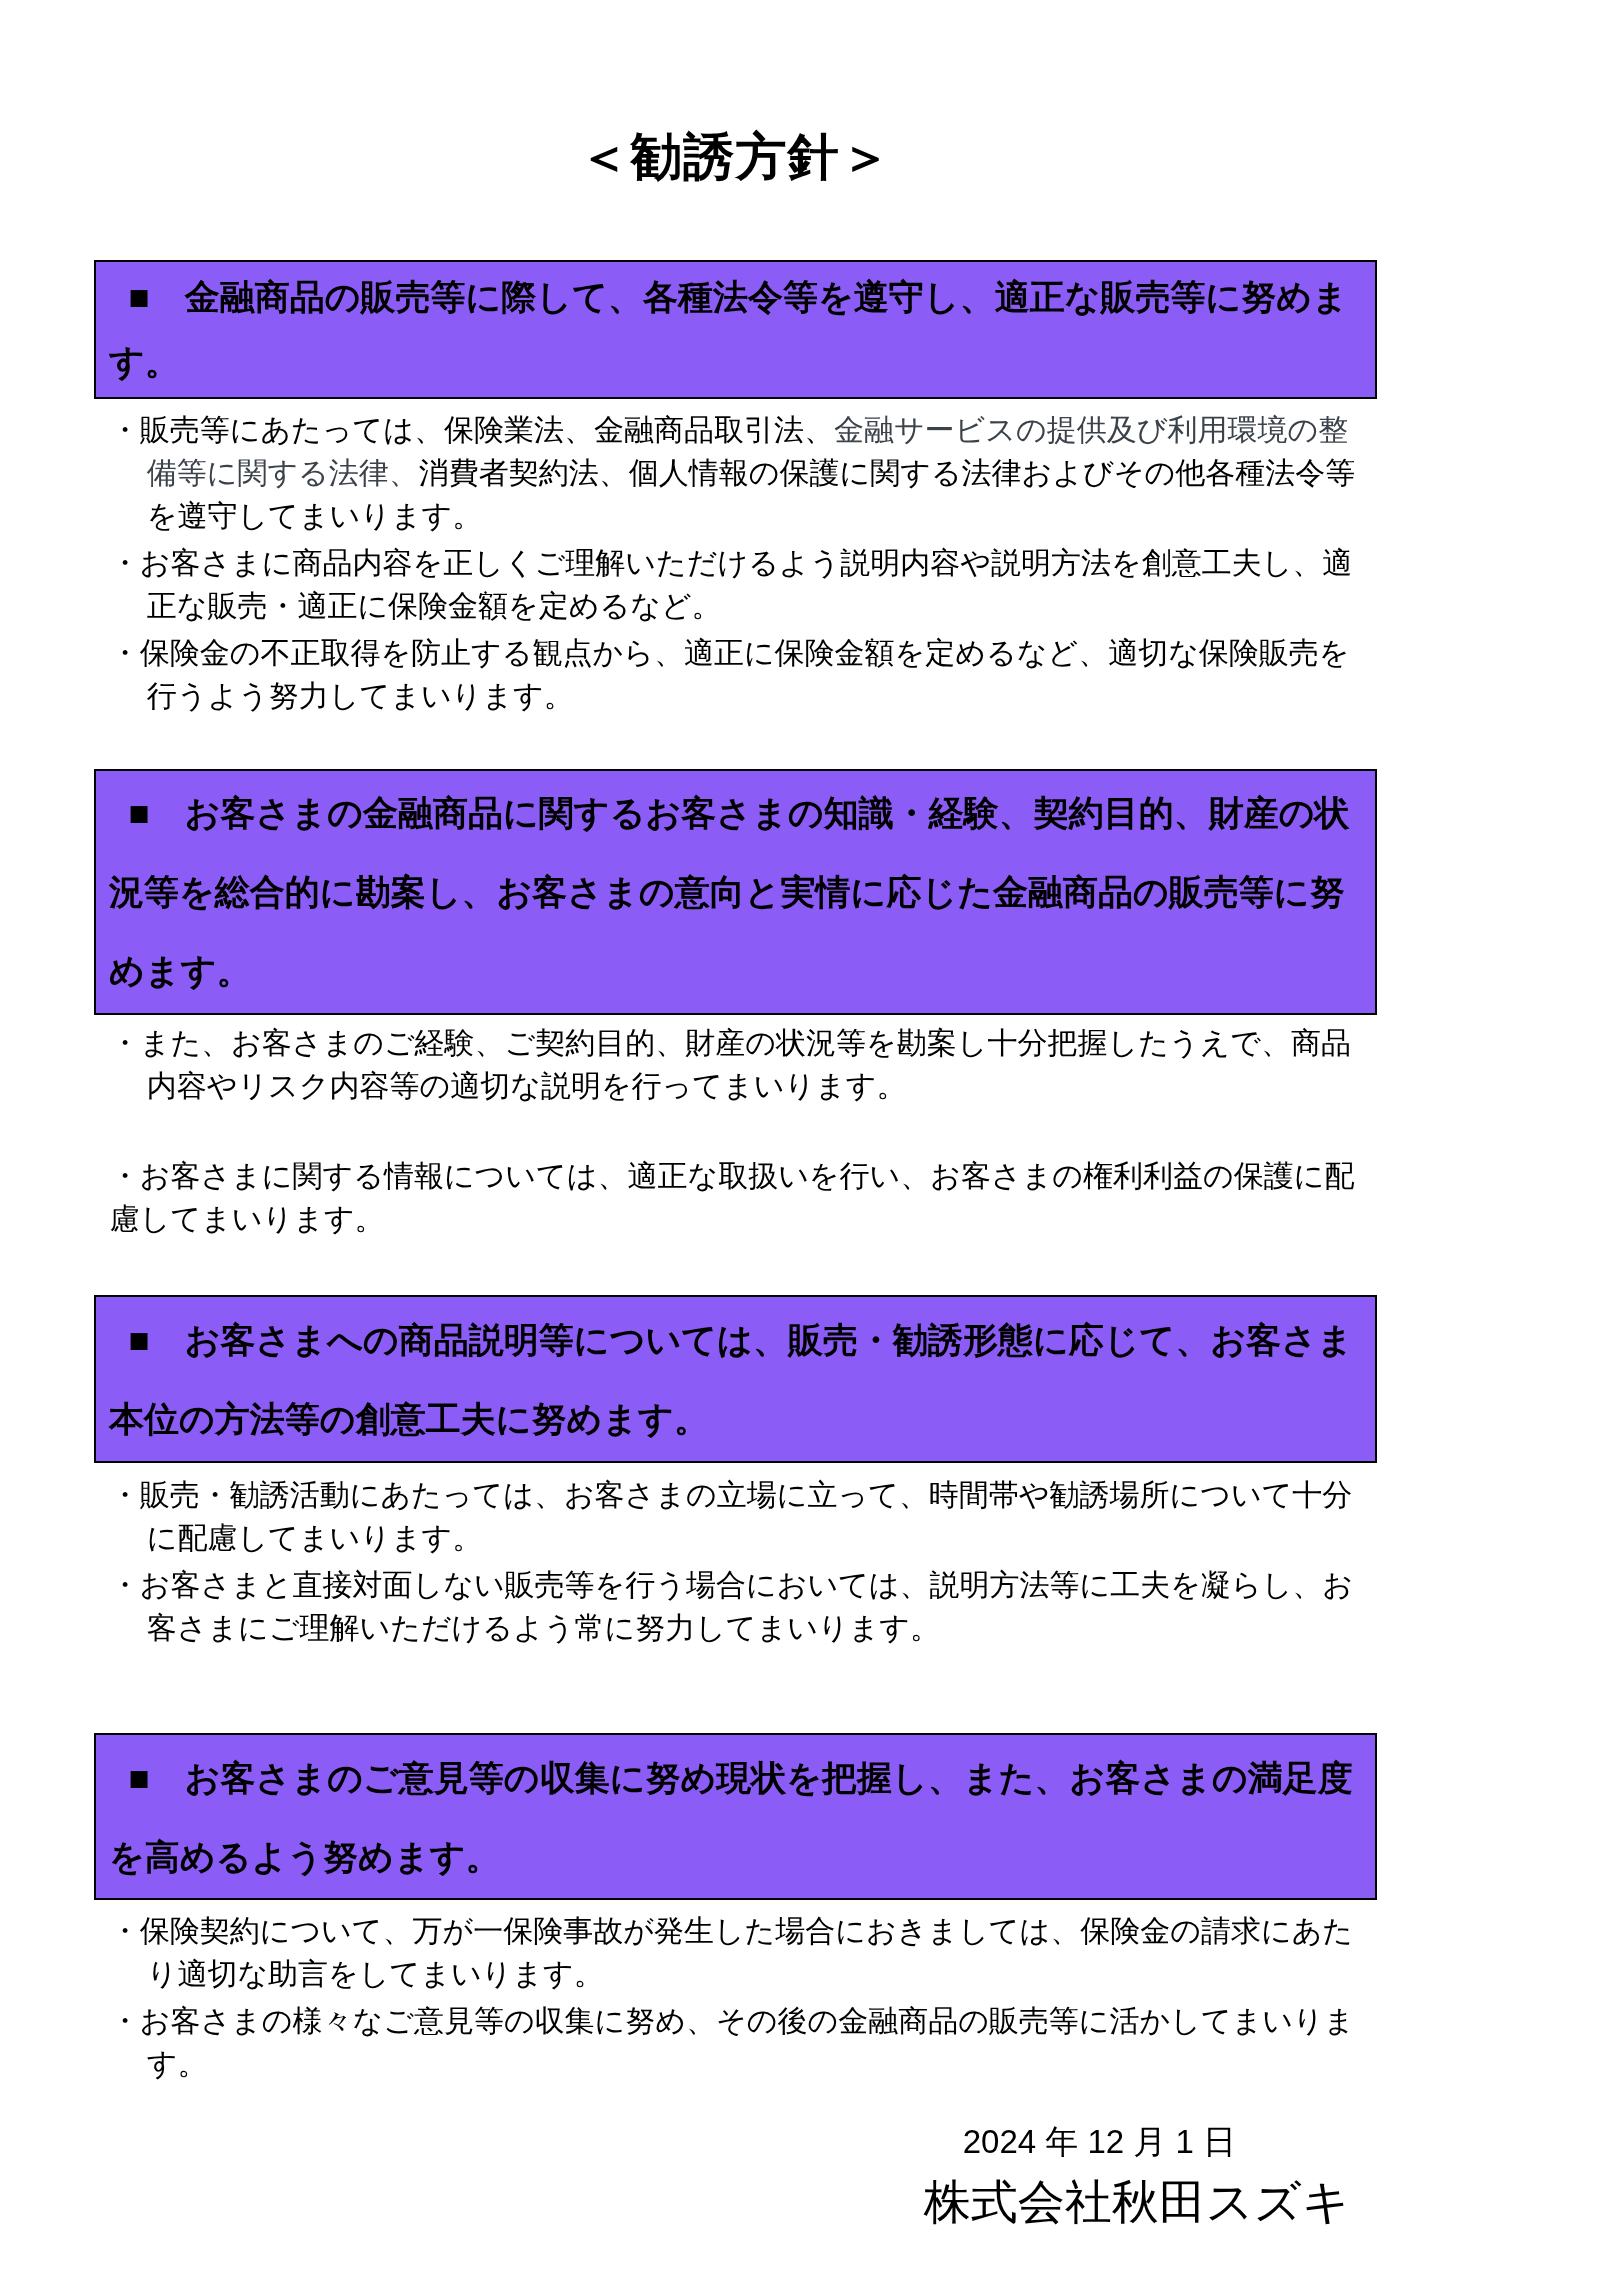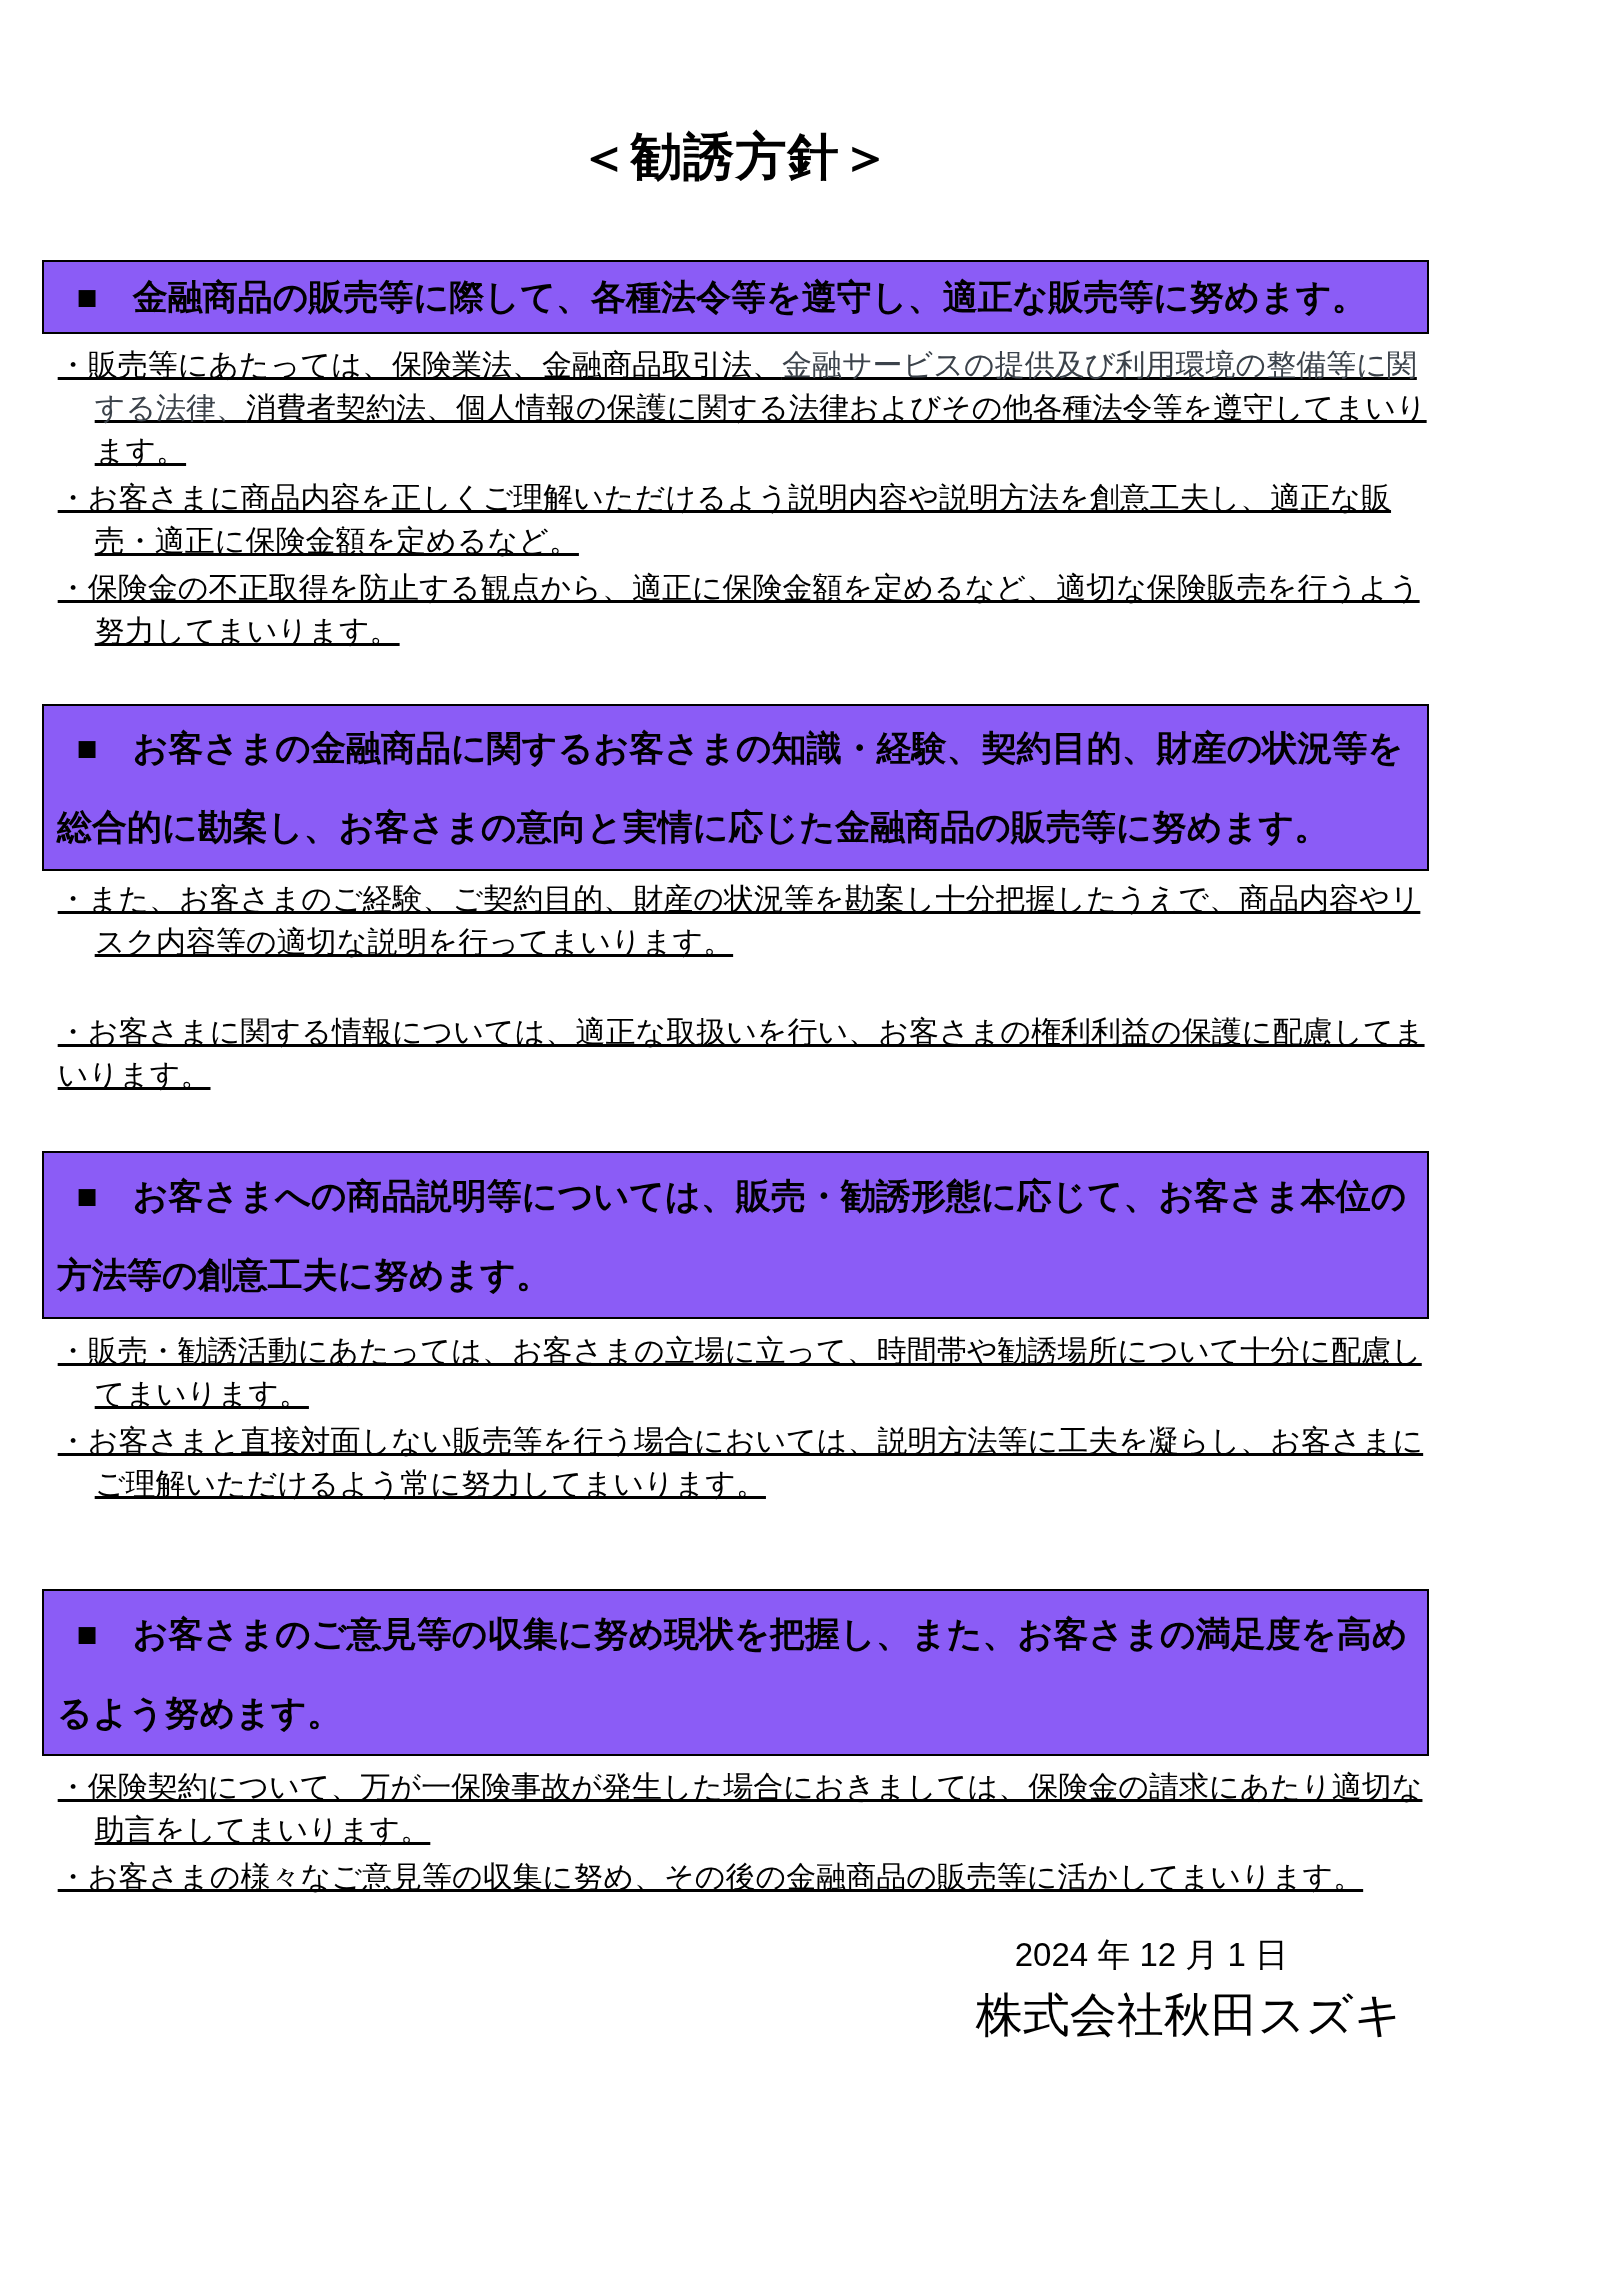--- a/index.html
+++ b/index.html
@@ -8,21 +8,21 @@
     height: 2295px;
     background: #ffffff;
     color: #000000;
     font-family: "Liberation Sans", sans-serif;
     -webkit-font-smoothing: antialiased;
   }
   .page {
     box-sizing: border-box;
     width: 1471px;
     height: 2295px;
-    padding: 0 42px;
+    padding: 0 94px;
     overflow: hidden;
   }
   
   .doc-title {
     margin: 128px 0 0 0;
     text-align: center;
     font-size: 51px;
     font-weight: 700;
     letter-spacing: 1.3px;
     line-height: 1.15;
@@ -53,21 +53,20 @@
     padding: 0 0 0 15.7px;
     font-size: 30px;
     line-height: 43px;
   }
   .sec2 .bullets { margin-top: 6.5px; }
   .sec3 .bullets { margin-top: 10.5px; }
   .bullets li {
     padding-left: 37px;
     text-indent: -37px;
     margin-top: 3.9px;
-    text-decoration: underline;
   }
   .bullets li:first-child { margin-top: 0; }
   .bullets li.flush {
     padding-left: 0;
     text-indent: 0;
     margin-top: 47px;
   }
   .seg-gray { color: var(--law-gray, #3b424a); }
   
   .footer { margin-top: 37px; text-align: right; }

